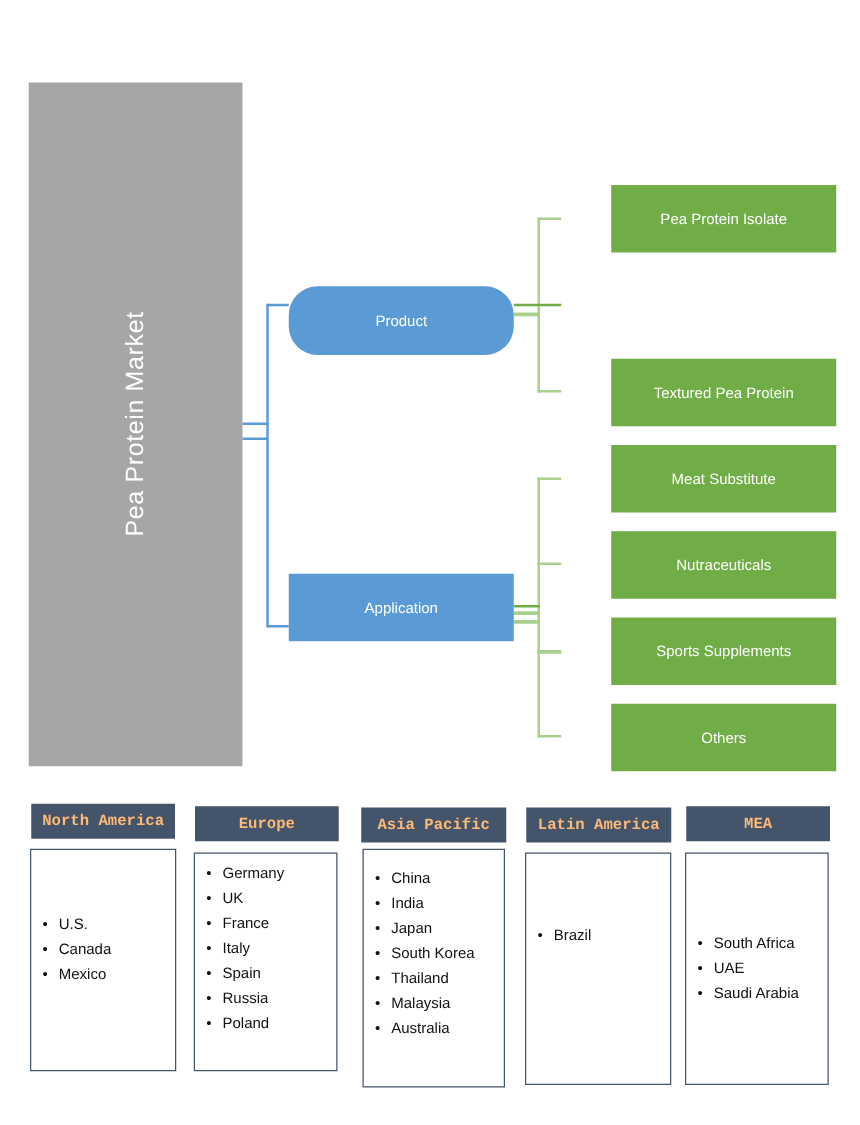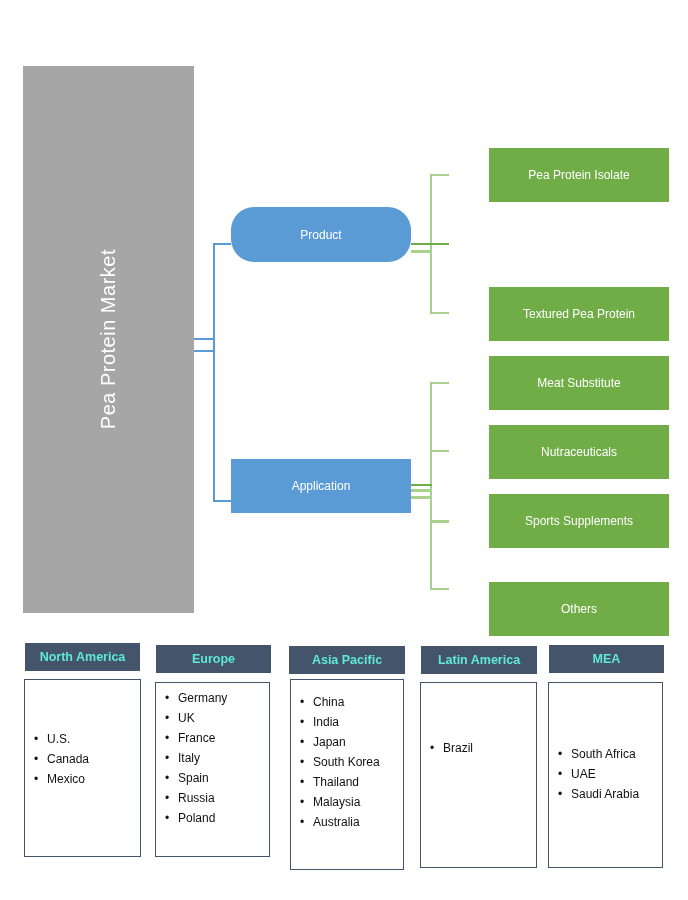--- a/index.html
+++ b/index.html
@@ -14,22 +14,22 @@
   .branch-box{position:absolute;left:231px;width:180px;background:#5B9BD5;color:#ffffff;
     font-size:12px;display:flex;align-items:center;justify-content:center;text-align:center;}
   .leaf-box{position:absolute;left:449px;width:180px;height:54px;background:#70AD47;color:#ffffff;
     font-size:12px;display:flex;align-items:center;justify-content:center;text-align:center;margin-left:40px;}
 
   .h-line,.v-line{position:absolute;}
   .blue-line{background:#5B9BD5;}
   .lgreen-line{background:#A9D18E;}
   .dgreen-line{background:#70AD47;}
 
-  .region-header{position:absolute;height:28px;background:#44546A;color:#5eead4;font-size:12.5px;
-    font-weight:600;display:flex;align-items:center;justify-content:center;text-align:center;}
+  .region-header{position:absolute;height:28px;background:#44546A;color:#fdba74;font-size:12.5px;
+    font-weight:600;display:flex;align-items:center;justify-content:center;text-align:center;font-family:Liberation Mono, monospace;}
   .region-box{position:absolute;background:#ffffff;border:1px solid #44546A;box-sizing:border-box;}
   .region-list{list-style:none;margin:0;padding:0;}
   .region-item{position:relative;padding-left:22px;line-height:20px;font-size:12px;color:#111111;
     white-space:nowrap;}
   .region-item .bullet{position:absolute;left:9px;top:0;color:#111111;}
 </style>
 </head>
 <body>
 
 <div id="stage">
@@ -52,42 +52,42 @@
 
   <div class="v-line lgreen-line" style="left:430px;top:382px;width:2px;height:208px;"></div>
   <div class="h-line lgreen-line" style="left:430px;top:382px;width:19px;height:2px;"></div>
   <div class="h-line lgreen-line" style="left:430px;top:450px;width:19px;height:2px;"></div>
   <div class="h-line lgreen-line" style="left:430px;top:520px;width:19px;height:3px;"></div>
   <div class="h-line lgreen-line" style="left:430px;top:588px;width:19px;height:2px;"></div>
   <div class="h-line dgreen-line" style="left:411px;top:484px;width:21px;height:2px;"></div>
   <div class="h-line lgreen-line" style="left:411px;top:489px;width:21px;height:3px;"></div>
   <div class="h-line lgreen-line" style="left:411px;top:496px;width:21px;height:3px;"></div>
 
-<div class="branch-box" style="top: 207px; height: 55px; border-radius: 23px;">
+<div class="branch-box" style="top: 229px; height: 55px; border-radius: 23px;">
       <div class="">Product</div>
     </div>
     <div class="leaf-box" style="top: 148px;">
       <div class="">Pea Protein Isolate</div>
     </div>
     <div class="leaf-box" style="top: 287px;">
       <div class="">Textured Pea Protein</div>
     </div>
     <div class="branch-box" style="top: 459px; height: 54px;">
       <div class="">Application</div>
     </div>
     <div class="leaf-box" style="top: 425px;">
       <div class="">Nutraceuticals</div>
     </div>
     <div class="leaf-box" style="top: 356px;">
       <div class="">Meat Substitute</div>
     </div>
     <div class="leaf-box" style="top: 494px;">
       <div class="">Sports Supplements</div>
     </div>
-    <div class="leaf-box" style="top: 582px;">
+    <div class="leaf-box" style="top: 563px;">
       <div class="">Others</div>
     </div>
     <div class="region-header" style="left: 25px; top: 643px; width: 115px;">North America</div>
     <div class="region-box" style="left: 24px; top: 679px; width: 117px; height: 178px;">
       <ul class="region-list" style="padding-top: 49px;">
         <li class="region-item"><span class="bullet">•</span><span>U.S.</span></li>
         <li class="region-item"><span class="bullet">•</span><span>Canada</span></li>
         <li class="region-item"><span class="bullet">•</span><span>Mexico</span></li>
       </ul>
     </div>

